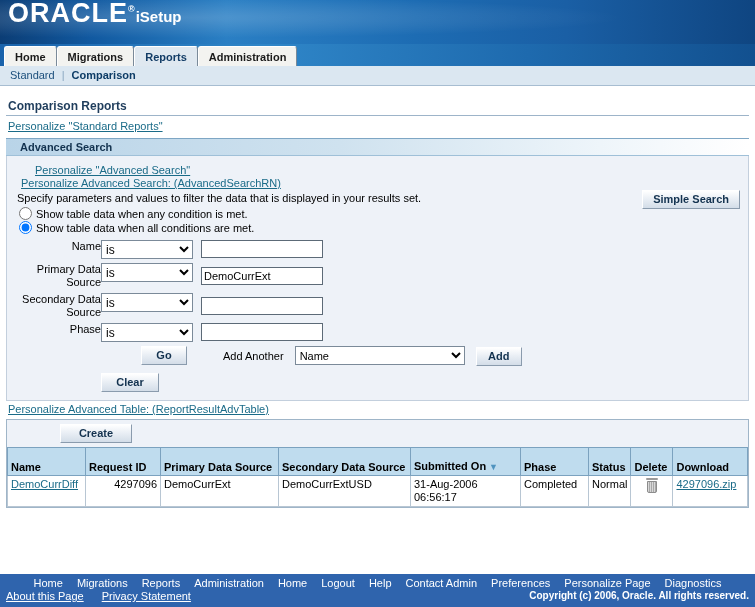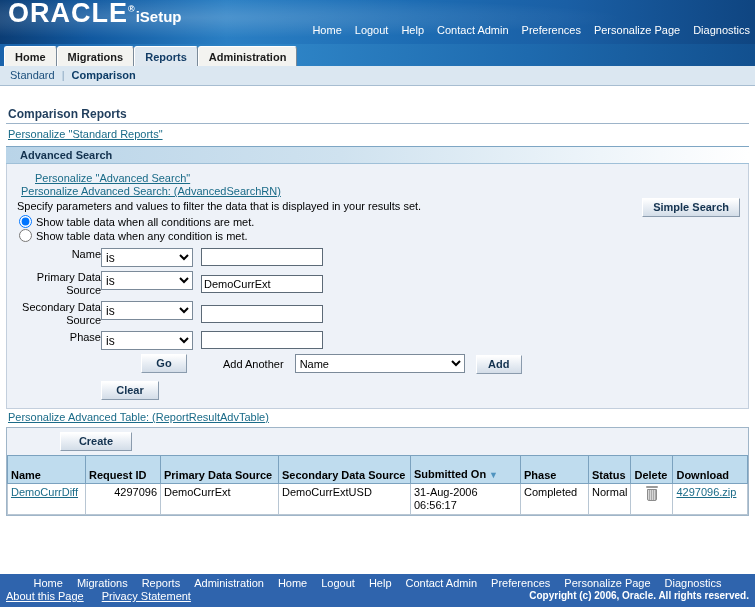--- a/index.html
+++ b/index.html
@@ -87,21 +87,21 @@
     padding: 3px 0 0 10px;
     font-size: 11px;
     color: #1c4f7c;
     white-space: nowrap;
   }
   .subbar a { color: #1c4f7c; text-decoration: none; }
   .subbar .sep { color: #8aa7c0; margin: 0 7px; }
   .subbar .cur { font-weight: bold; color: #0d3c66; }
 
   
-  .content { padding: 16px 6px; }
+  .content { padding: 8px 6px; }
 
   .pagetitle {
     font-size: 12px; font-weight: bold; color: #1f3d5c;
     padding: 5px 0 2px 2px;
     border-bottom: 1px solid #9db4c9;
     margin-bottom: 3px;
   }
   .toplink { padding: 1px 0 0 2px; }
   a.lnk { color: #1a6b88; font-size: 11px; text-decoration: underline; }
 
@@ -246,23 +246,20 @@
     font-size: 10px; font-weight: bold; color:#ffffff; white-space: nowrap;
   }
 </style>
 </head>
 <body>
 
 <div id="page">
 
   <div class="brandbar">
     <div class="logo"><span>ORACLE</span><span class="reg">®</span><span class="prod">iSetup</span></div>
-    <div class="globalnav">
-      <a href="#">Home</a><a href="#">Logout</a><a href="#">Help</a><a href="#">Contact Admin</a><a href="#">Preferences</a><a href="#">Personalize Page</a><a href="#">Diagnostics</a>
-    </div>
   </div>
 
   <div class="tabbar">
     <span class="tab">Home</span><span class="tab">Migrations</span><span class="tab selected">Reports</span><span class="tab">Administration</span>
   </div>
 
   <div class="subbar">
     <a href="#">Standard</a><span class="sep">|</span><span class="cur">Comparison</span>
   </div>
 
@@ -281,24 +278,24 @@
         <div class="btn simple-search">Simple Search</div>
 
         <div class="plinks">
           <a class="lnk pl-indent" href="#">Personalize "Advanced Search"</a>
           <a class="lnk" href="#">Personalize Advanced Search: (AdvancedSearchRN)</a>
         </div>
 
         <div class="desc">Specify parameters and values to filter the data that is displayed in your results set.</div>
 
         <div class="radio-row">
-          <input type="radio" name="cond" checked="" style=""><span>Show table data when all conditions are met.</span>
+          <input type="radio" name="cond" style=""><span>Show table data when any condition is met.</span>
         </div>
         <div class="radio-row">
-          <input type="radio" name="cond" style=""><span>Show table data when any condition is met.</span>
+          <input type="radio" name="cond" checked="" style=""><span>Show table data when all conditions are met.</span>
         </div>
 
         <table class="formgrid">
           <tbody>
               <tr>
             <td class="lbl">Name</td>
             <td class="opcell">
               <select class="op"><option>is</option></select>
             </td>
             <td class="valcell">

